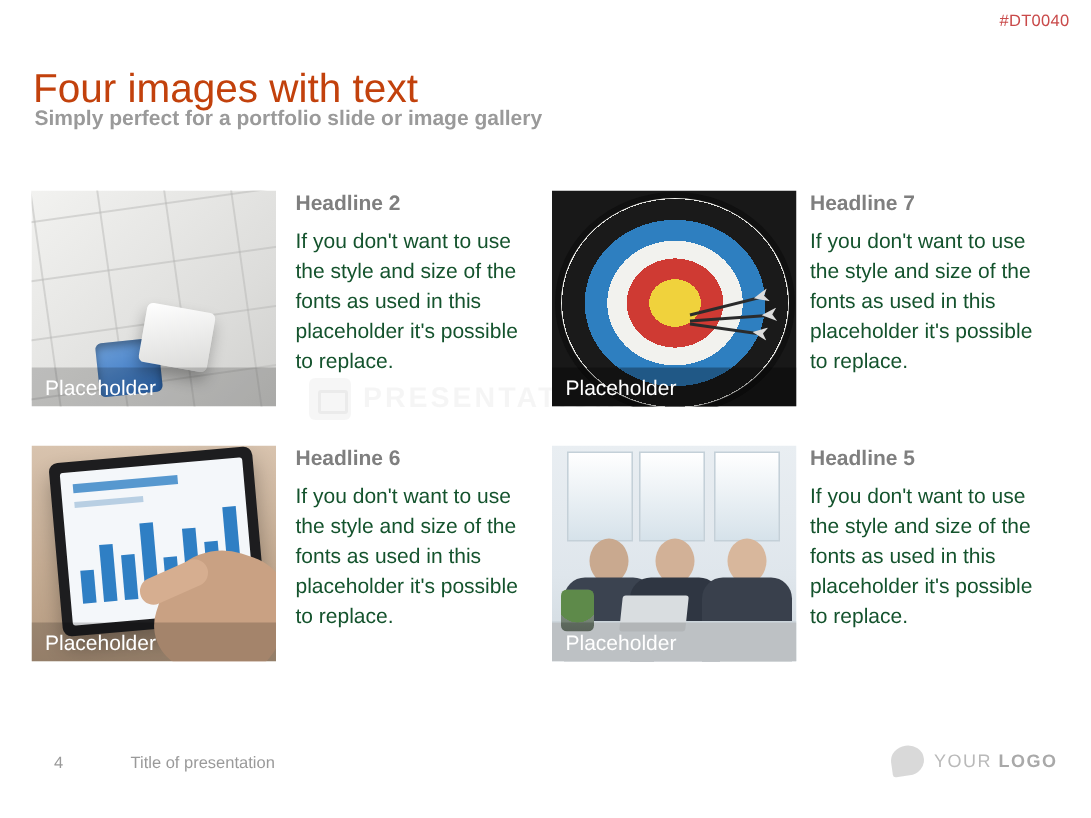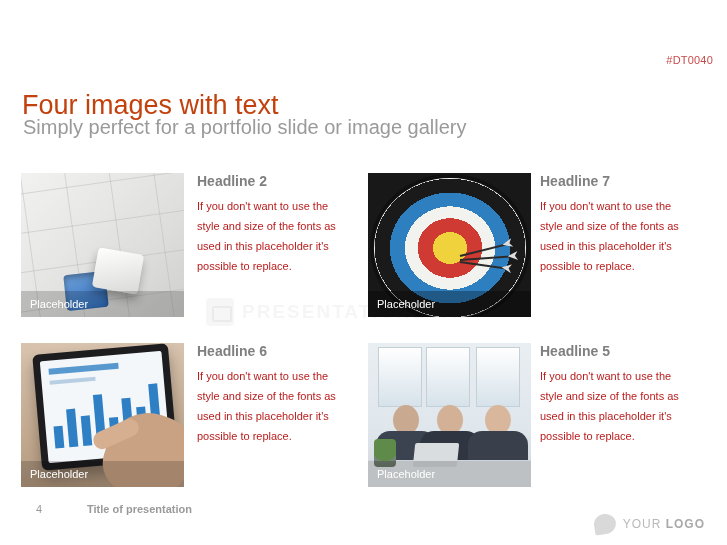--- a/index.html
+++ b/index.html
@@ -11,21 +11,20 @@
     width: 727px;
     height: 545px;
     font-family: "Liberation Sans", sans-serif;
     position: relative;
     overflow: hidden;
   }
   .slide {
     position: absolute;
     inset: 0;
     background: #ffffff;
-    margin-top: 46px;
   }
 
   
   .doc-code {
     position: absolute;
     top: 8px;
     right: 14px;
     font-size: 11px;
     color: #c94a4a;
     letter-spacing: 0.2px;
@@ -39,23 +38,23 @@
     font-size: 27px;
     color: #c2410c;
     font-weight: normal;
     letter-spacing: 0px;
     white-space: nowrap;
   }
   .subtitle {
     position: absolute;
     left: 23px;
     top: 70px;
-    font-size: 20px;
+    font-size: 14px;
     color: #9a9a9a;
-    font-weight: normal;
+    font-weight: bold;
     white-space: nowrap;
   }
 
   
   .watermark {
     position: absolute;
     left: 206px;
     top: 252px;
     display: flex;
     align-items: center;
@@ -95,40 +94,40 @@
     height: 144px;
     overflow: hidden;
   }
   .thumb-caption {
     position: absolute;
     left: 0;
     bottom: 0;
     width: 163px;
     height: 26px;
     line-height: 26px;
-    font-size: 11px;
+    font-size: 14px;
     color: #ffffff;
     padding-left: 9px;
     box-sizing: border-box;
     background: rgba(0,0,0,0.18);
   }
   .thumb-caption.dark {
     background: rgba(0,0,0,0.30);
   }
   .headline {
     position: absolute;
     font-size: 14px;
     color: #7f7f7f;
     font-weight: bold;
     white-space: nowrap;
   }
   .bodytext {
     position: absolute;
-    font-size: 11px;
-    color: #b91c1c;
+    font-size: 14px;
+    color: #14532d;
     line-height: 20px;
     width: 152px;
   }
 
   
   .img-puzzle {
     width: 100%; height: 100%;
     background:
       linear-gradient(135deg, #f2f2f0 0%, #e6e6e4 40%, #dcdcda 70%, #cfcfcd 100%);
     position: relative;
@@ -357,26 +356,25 @@
     bottom: 30px;
     font-size: 11px;
     color: #9a9a9a;
   }
   .footer-title {
     position: absolute;
     left: 87px;
     bottom: 30px;
     font-size: 11px;
     color: #9a9a9a;
-    font-weight: bold;
   }
   .logo {
     position: absolute;
     right: 22px;
-    bottom: 11px;
+    bottom: 28px;
     display: flex;
     align-items: center;
     gap: 7px;
   }
   .logo-mark {
     width: 22px;
     height: 20px;
     background: #d2d2d2;
     border-radius: 50% 50% 50% 10%;
     transform: rotate(-8deg);

